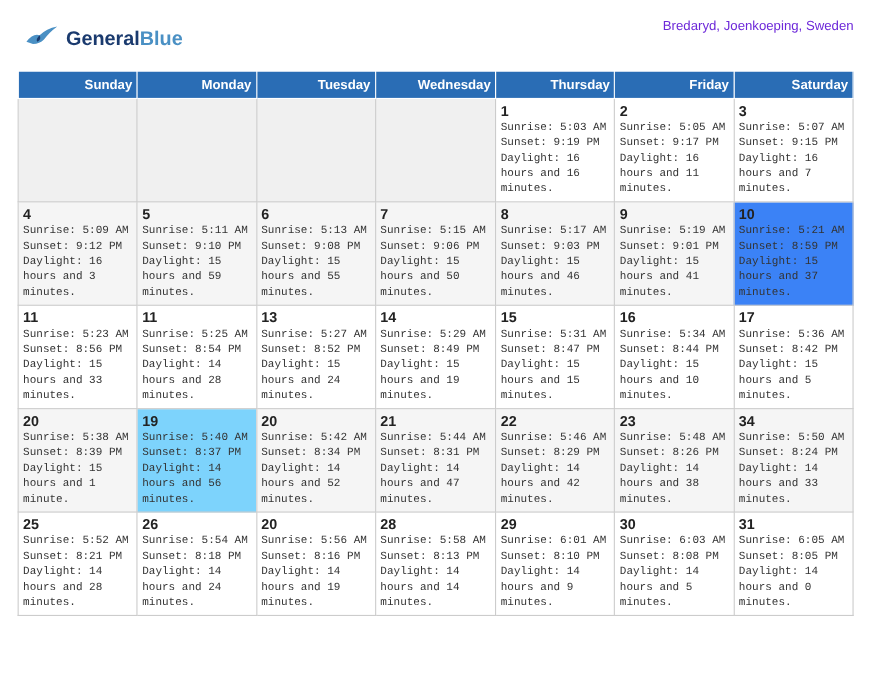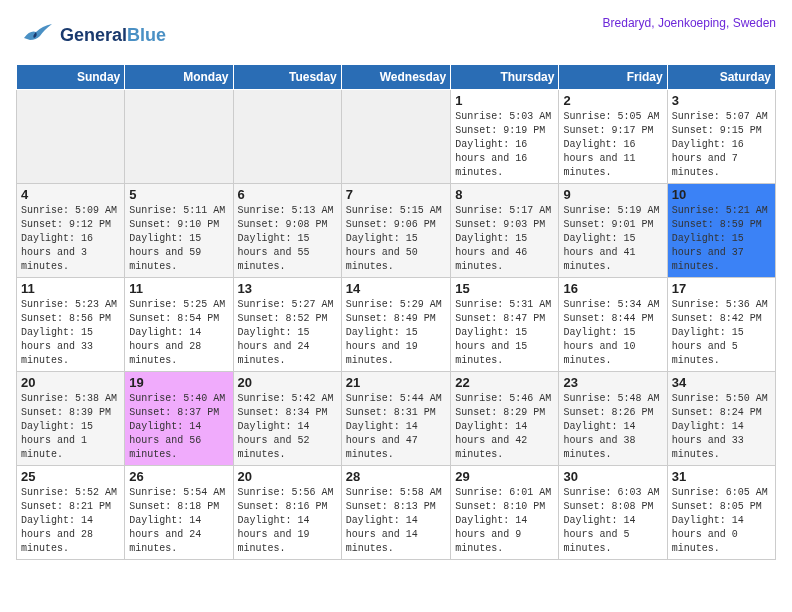--- a/index.html
+++ b/index.html
@@ -192,21 +192,21 @@
         <td>
           <span class="day-number">17</span>
           <div class="day-info">Sunrise: 5:36 AM<br>Sunset: 8:42 PM<br>Daylight: 15 hours and 5 minutes.</div>
         </td>
       </tr>
       <tr>
         <td style="background: rgb(245, 245, 245);">
           <span class="day-number">20</span>
           <div class="day-info">Sunrise: 5:38 AM<br>Sunset: 8:39 PM<br>Daylight: 15 hours and 1 minute.</div>
         </td>
-        <td style="background: #f0abfc;">
+        <td style="background: #7dd3fc;">
           <span class="day-number">19</span>
           <div class="day-info">Sunrise: 5:40 AM<br>Sunset: 8:37 PM<br>Daylight: 14 hours and 56 minutes.</div>
         </td>
         <td style="background: rgb(245, 245, 245);">
           <span class="day-number">20</span>
           <div class="day-info">Sunrise: 5:42 AM<br>Sunset: 8:34 PM<br>Daylight: 14 hours and 52 minutes.</div>
         </td>
         <td style="background: rgb(245, 245, 245);">
           <span class="day-number">21</span>
           <div class="day-info">Sunrise: 5:44 AM<br>Sunset: 8:31 PM<br>Daylight: 14 hours and 47 minutes.</div>

